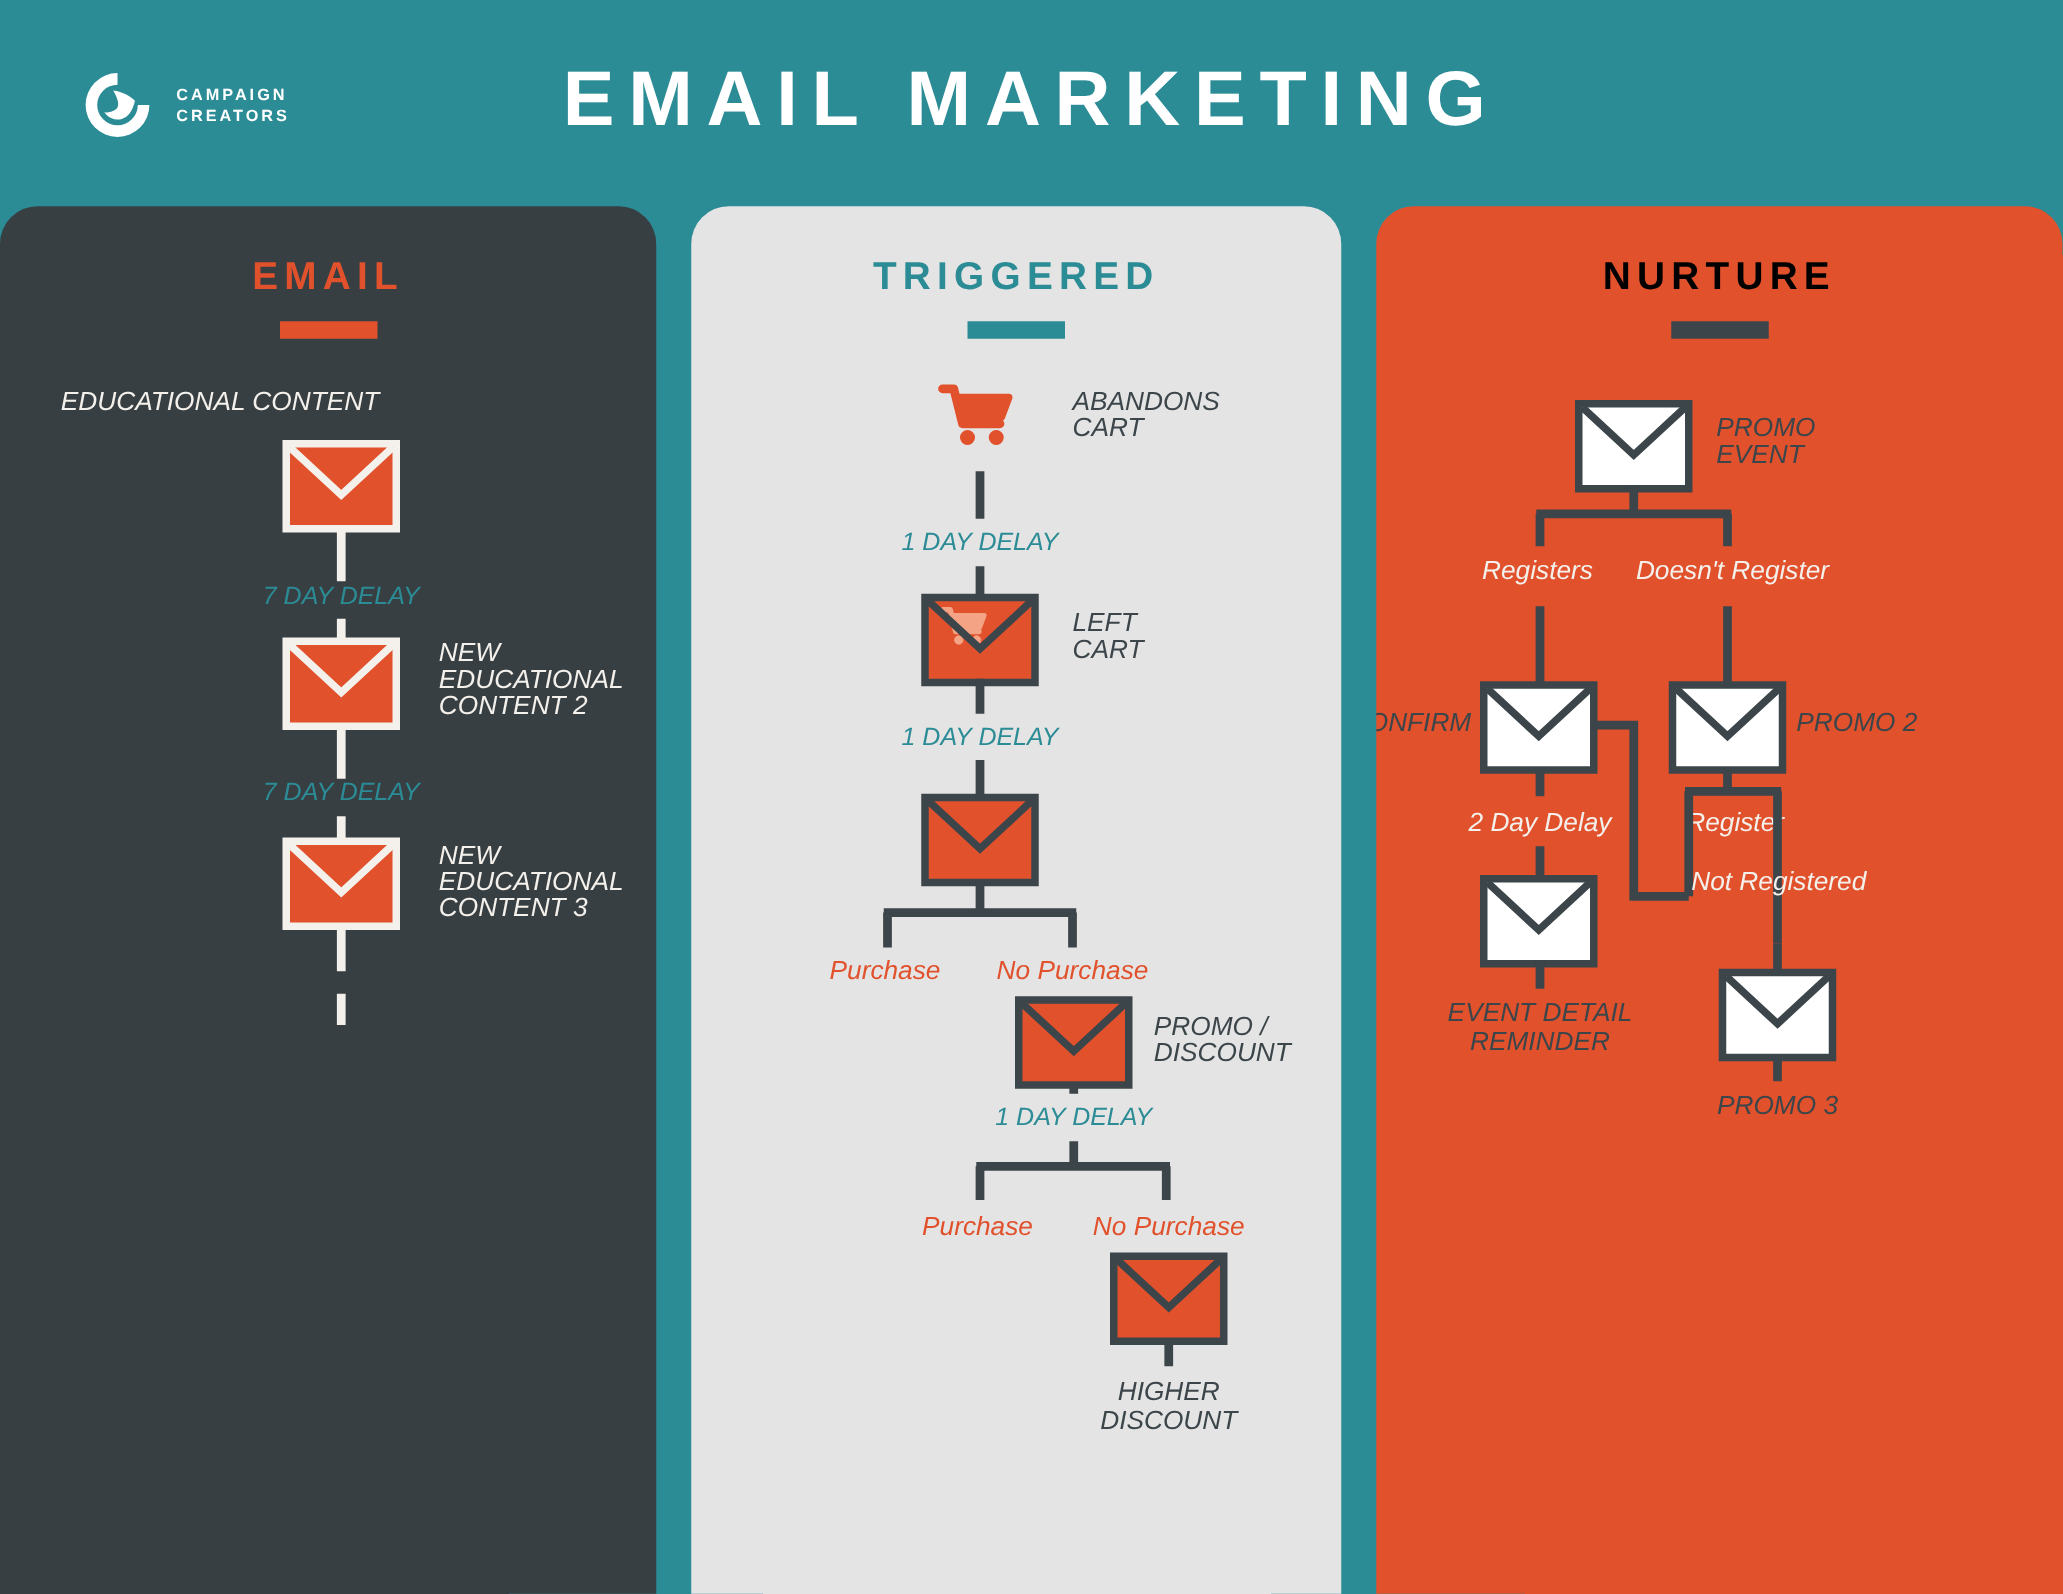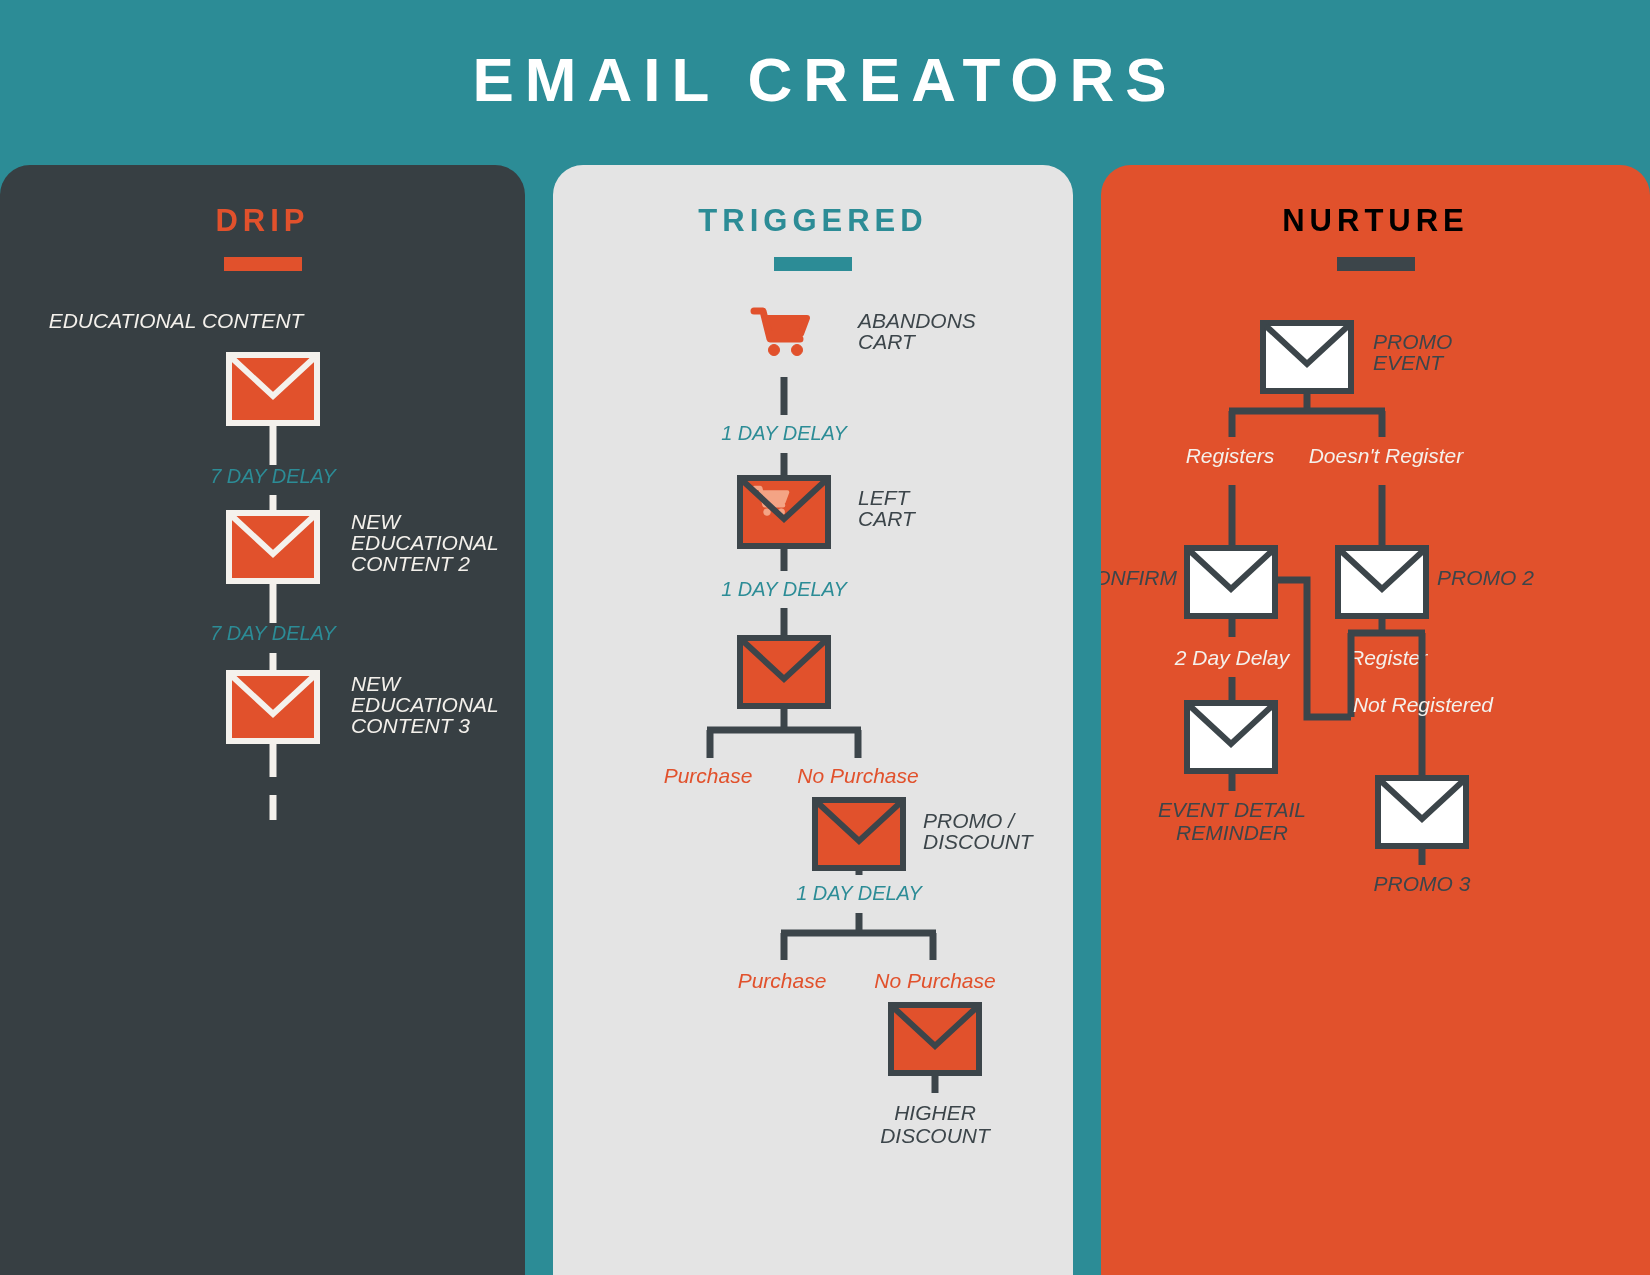--- a/index.html
+++ b/index.html
@@ -74,25 +74,35 @@
   .lbl        { font-family: "Liberation Sans", sans-serif; font-style: italic; }
   .lbl-dark   { fill: #3c454a; }
   .lbl-white  { fill: #f4f1ec; }
   .lbl-teal   { fill: #2c8c96; }
   .lbl-orange { fill: #e1512c; }
 </style>
 </head>
 <body>
 
 <div id="header">
-  <div id="page-title">EMAIL CREATORS</div>
+  <div id="logo-wrap">
+    <svg id="logo-mark" viewBox="0 0 100 100">
+      <path d="M50 6 A44 44 0 1 0 94 50 L78 50 A28 28 0 1 1 50 22 Z" fill="#ffffff"></path>
+      <path d="M44 30 C62 32 74 44 74 44 C74 44 70 70 50 70 C38 70 32 60 32 60 C32 60 40 62 48 56 C54 51 50 40 44 30 Z" fill="#ffffff"></path>
+    </svg>
+    <div id="logo-text">
+      <div>CAMPAIGN</div>
+      <div>CREATORS</div>
+    </div>
+  </div>
+  <div id="page-title">EMAIL MARKETING</div>
 </div>
 
 <div class="panel" id="panel-drip">
-  <div class="col-title" id="title-drip">DRIP</div>
+  <div class="col-title" id="title-drip">EMAIL</div>
   <div class="col-rule" id="rule-drip"></div>
 
   <svg class="flow" width="525" height="1110">
     <defs>
 
       <g id="env-orange">
         <rect x="0" y="0" width="88" height="68" fill="#e1512c" stroke="#f4f1ec" stroke-width="6"></rect>
         <path d="M3 3 L44 41 L85 3" fill="none" stroke="#f4f1ec" stroke-width="6"></path>
       </g>
     </defs>

